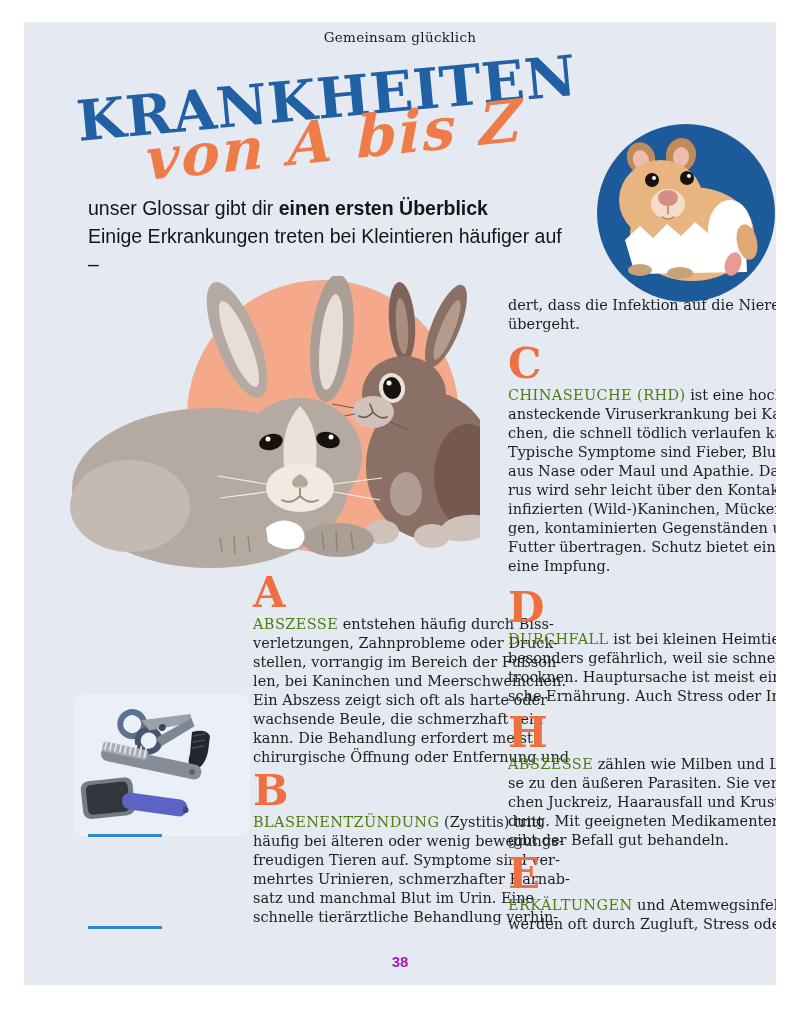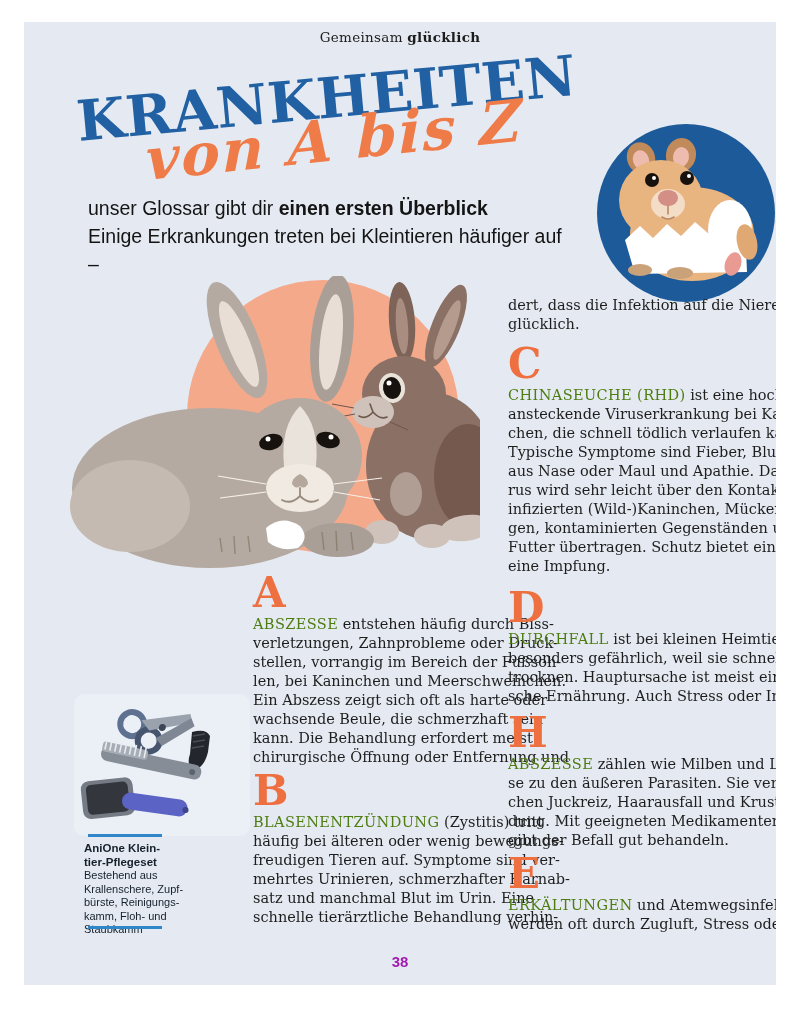--- a/index.html
+++ b/index.html
@@ -10,21 +10,21 @@
   }
   .page{
     position:absolute;left:24px;top:22px;width:752px;height:963px;
     background:#e5eaf2;overflow:hidden;
   }
   
   .mag-header{
     position:absolute;top:7px;left:0;width:100%;text-align:center;
     font-size:13.5px;color:#1c1c1c;letter-spacing:.3px;
   }
-  .mag-header b{font-weight:bold;}
+  .mag-header b{font-weight:normal;}
   
   .title{
     position:absolute;left:56px;top:66px;width:540px;
     font-family:"DejaVu Serif", serif;font-weight:bold;
     font-size:56px;letter-spacing:.5px;color:#2060a3;
     transform:rotate(-5.3deg);transform-origin:0 100%;
     white-space:nowrap;
   }
   .script{
     position:absolute;left:122px;top:104px;width:380px;
@@ -192,21 +192,21 @@
             <div>schnelle tierärztliche Behandlung verhin-</div>
           </div>
       </div>
     </section>
   </div>
 
   <div class="col col-right">
     <div class="para">
       <div>
           <div>dert, dass die Infektion auf die Nieren</div>
-          <div>glücklich.</div>
+          <div>übergeht.</div>
         </div>
     </div>
     <section class="entry m-c">
       <div class="big-letter">C</div>
       <div class="para">
         <div><span class="term">CHINASEUCHE (RHD)</span><span> ist eine hoch</span></div>
         <div>
             <div>ansteckende Viruserkrankung bei Kanin-</div>
             <div>chen, die schnell tödlich verlaufen kann.</div>
             <div>Typische Symptome sind Fieber, Blutungen</div>
@@ -276,33 +276,16 @@
       <g transform="rotate(-6 45 105)">
         <rect x="8" y="84" width="52" height="38" rx="8" fill="#757b85"></rect>
         <rect x="13" y="88" width="42" height="30" rx="5" fill="#33363d"></rect>
         <rect x="50" y="98" width="66" height="17" rx="8.5" fill="#5b63c4" transform="rotate(14 50 98)"></rect>
         <circle cx="110" cy="123" r="3" fill="#3e448a"></circle>
       </g>
     </svg>
   </div>
 
   <div class="cap-rule top"></div>
-  <div class="caption">
-    <div class="cap-bold">
-      <div>
-          <div>AniOne Klein-</div>
-          <div>tier-Pflegeset</div>
-        </div>
-    </div>
-    <div>
-      <div>
-          <div>Bestehend aus</div>
-          <div>Krallenschere, Zupf-</div>
-          <div>bürste, Reinigungs-</div>
-          <div>kamm, Floh- und</div>
-          <div>Staubkamm</div>
-        </div>
-    </div>
-  </div>
   <div class="cap-rule bottom"></div>
 
   <div class="page-number">38</div>
 </div>
 
 </body></html>

